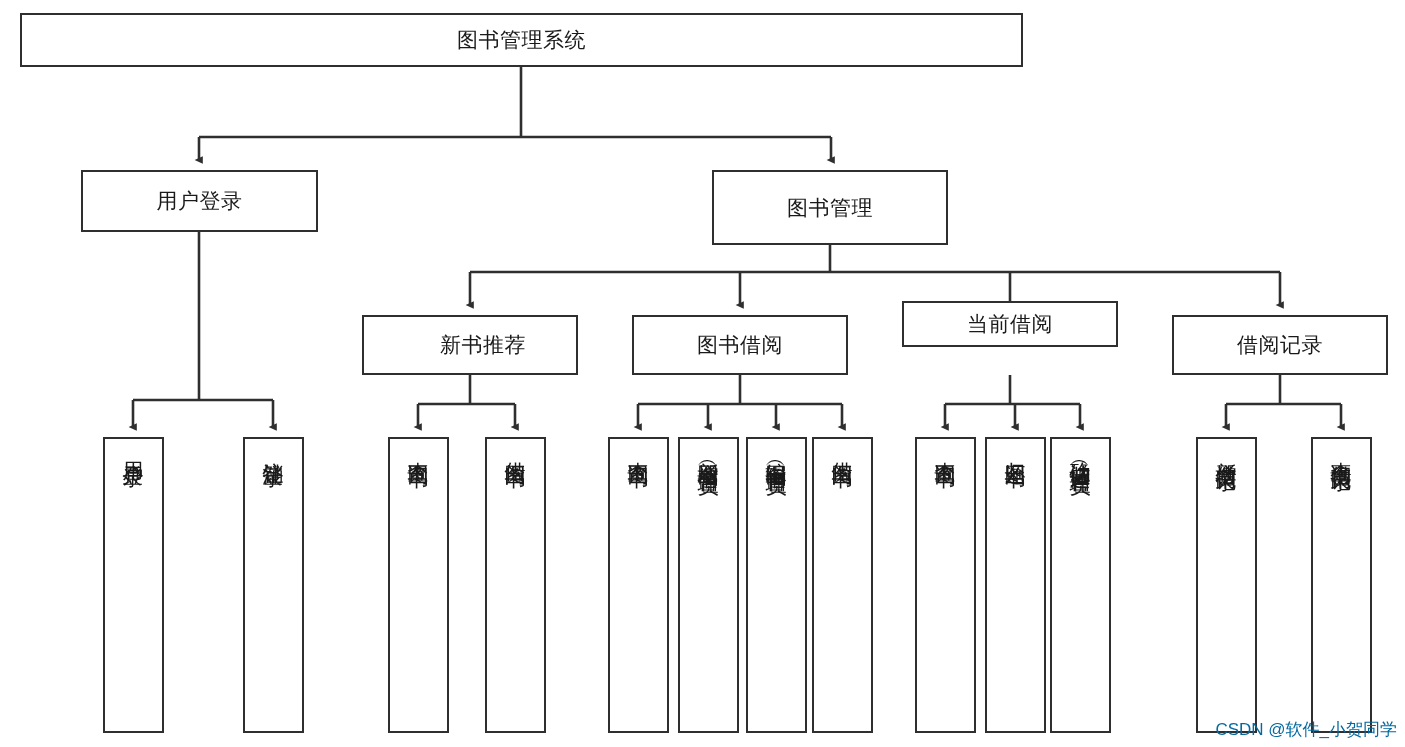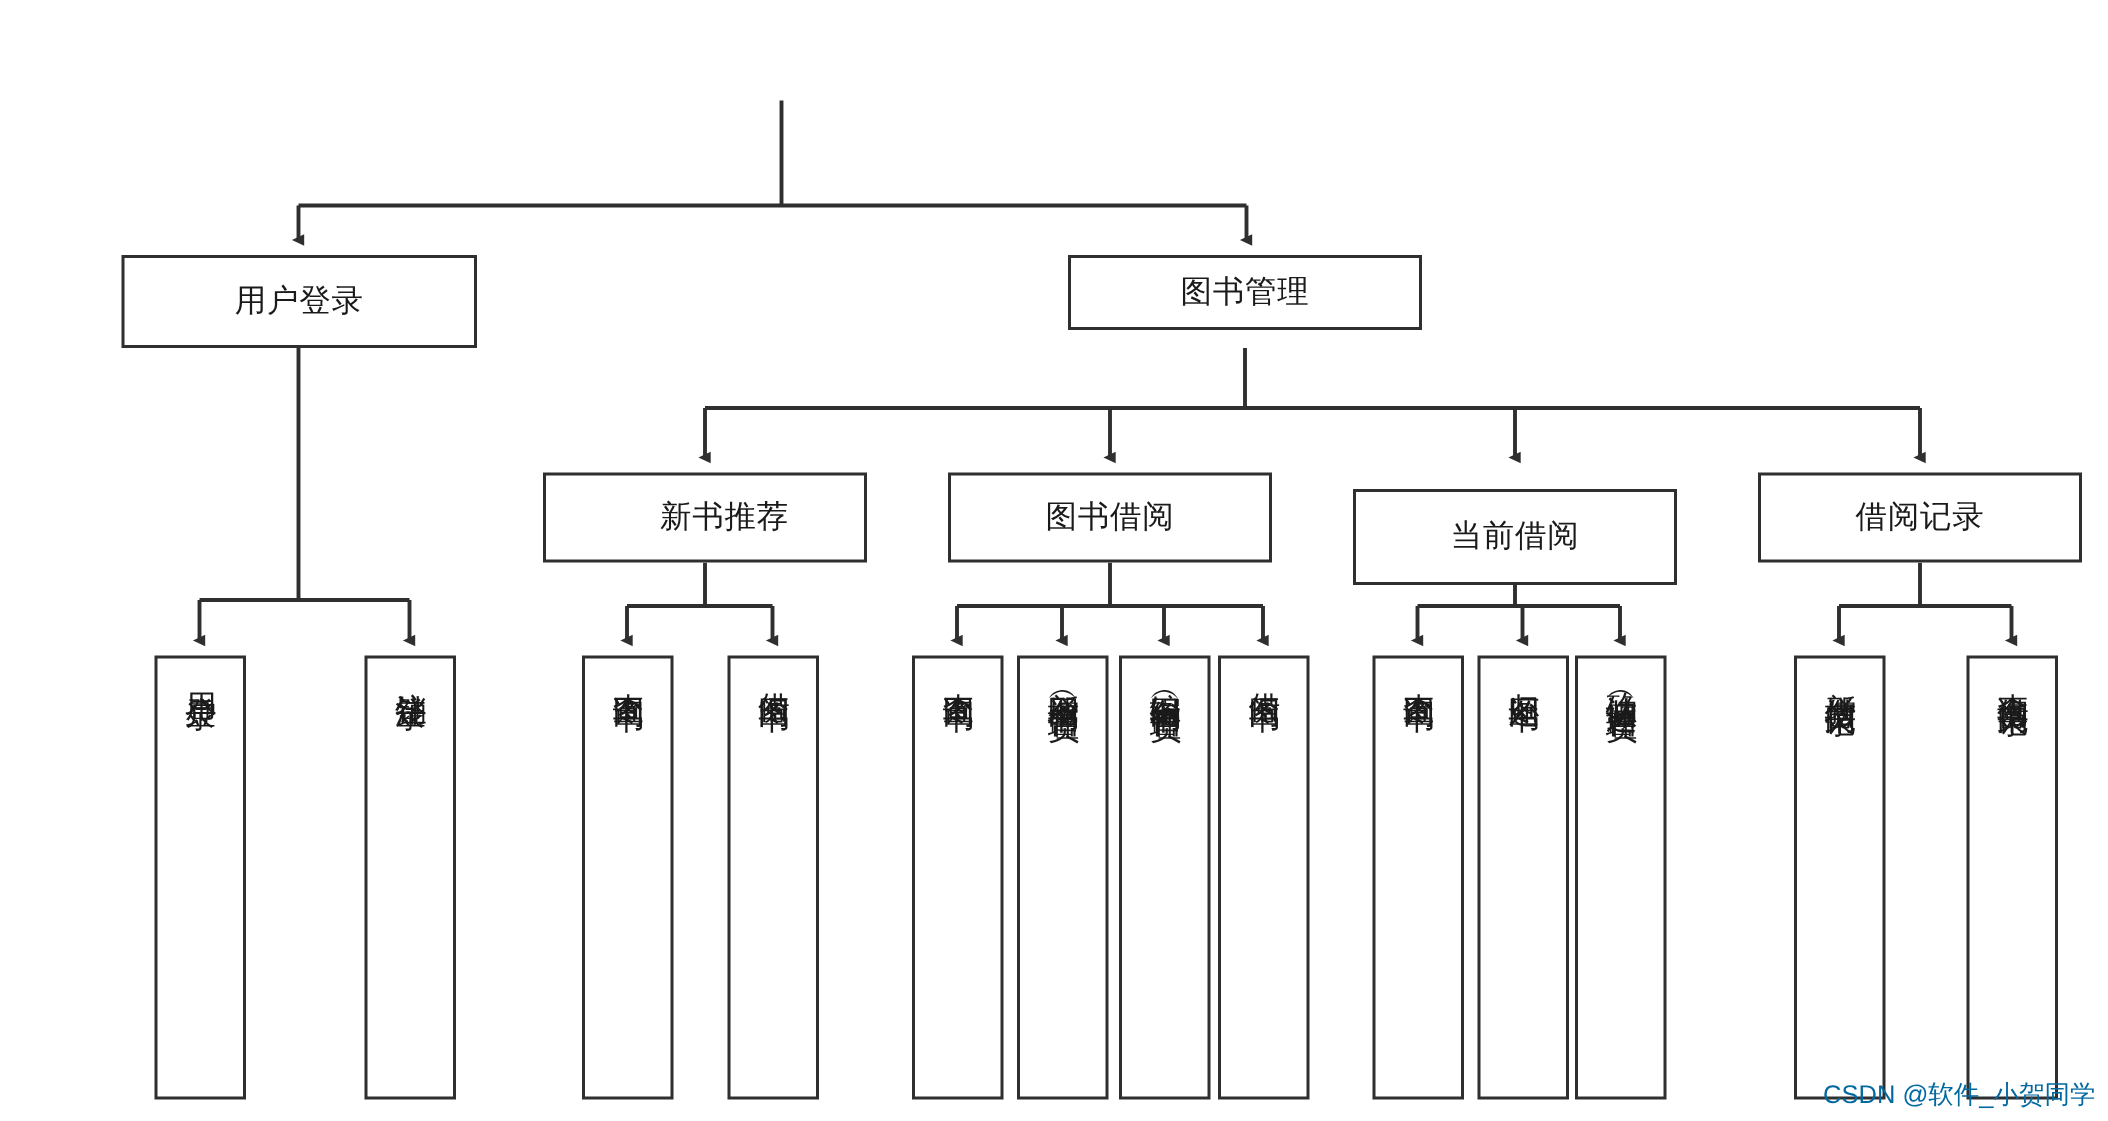--- a/index.html
+++ b/index.html
@@ -127,38 +127,41 @@
     </g>
 
     <g stroke="#2f2f2f" stroke-width="2.6" fill="none">
       <path d="M1280,375 L1280,404"></path>
       <path d="M1226,404 L1341,404"></path>
       <path d="M1226,404 L1226,427" marker-end="url(#arrowhead)"></path>
       <path d="M1341,404 L1341,427" marker-end="url(#arrowhead)"></path>
     </g>
   </svg>
 
+  <div class="node horizontal" style="left:20px; top:13px; width:1003px; height:54px;">
+    <span class="label">图书管理系统</span>
+  </div>
 
   <div class="node horizontal" style="left:81px; top:170px; width:237px; height:62px;">
     <span class="label">用户登录</span>
   </div>
 
-  <div class="node horizontal" style="left:712px; top:170px; width:236px; height:50px;">
+  <div class="node horizontal" style="left:712px; top:170px; width:236px; height:75px;">
     <span class="label">图书管理</span>
   </div>
 
   <div class="node horizontal" style="left:362px; top:315px; width:216px; height:60px;padding-left:26px;">
     <span class="label">新书推荐</span>
   </div>
 
   <div class="node horizontal" style="left:632px; top:315px; width:216px; height:60px;">
     <span class="label">图书借阅</span>
   </div>
 
-  <div class="node horizontal" style="left:902px; top:326px; width:216px; height:64px;">
+  <div class="node horizontal" style="left:902px; top:301px; width:216px; height:46px;">
     <span class="label">当前借阅</span>
   </div>
 
   <div class="node horizontal" style="left:1172px; top:315px; width:216px; height:60px;">
     <span class="label">借阅记录</span>
   </div>
 
   <div class="node vertical" style="left:103px; top:437px; width:61px; height:296px;">
     <span class="label">用户登录</span>
   </div>

